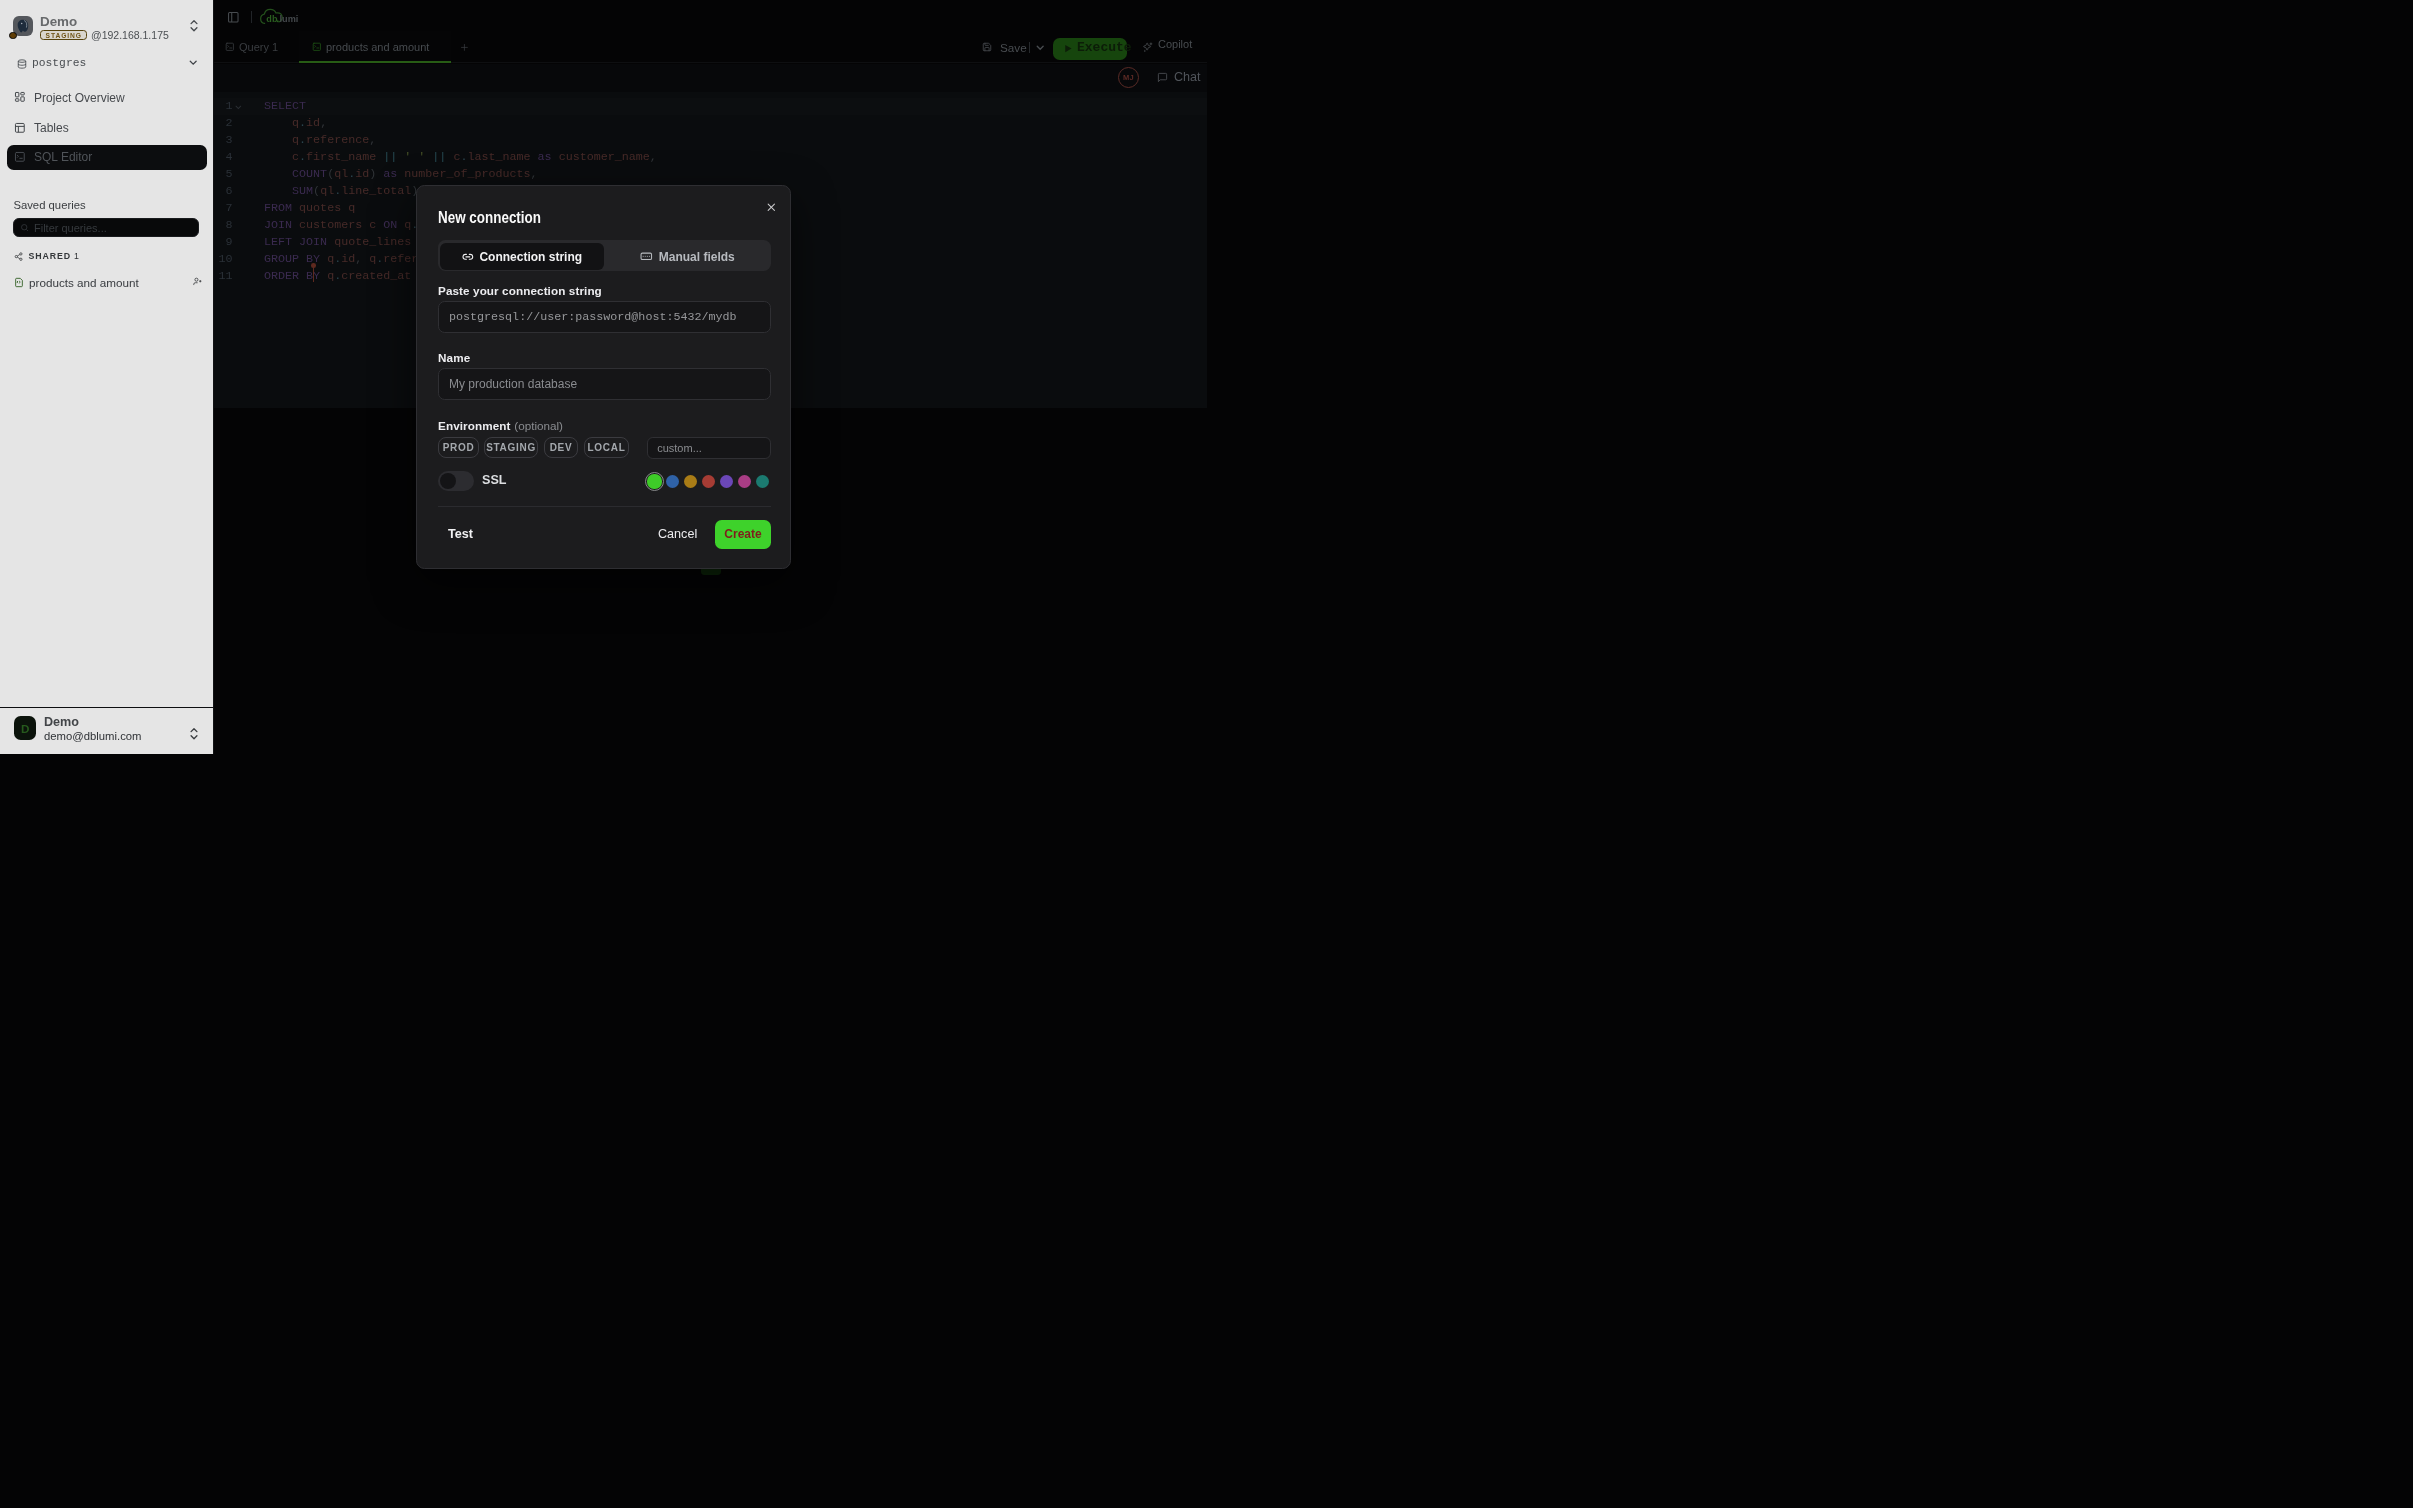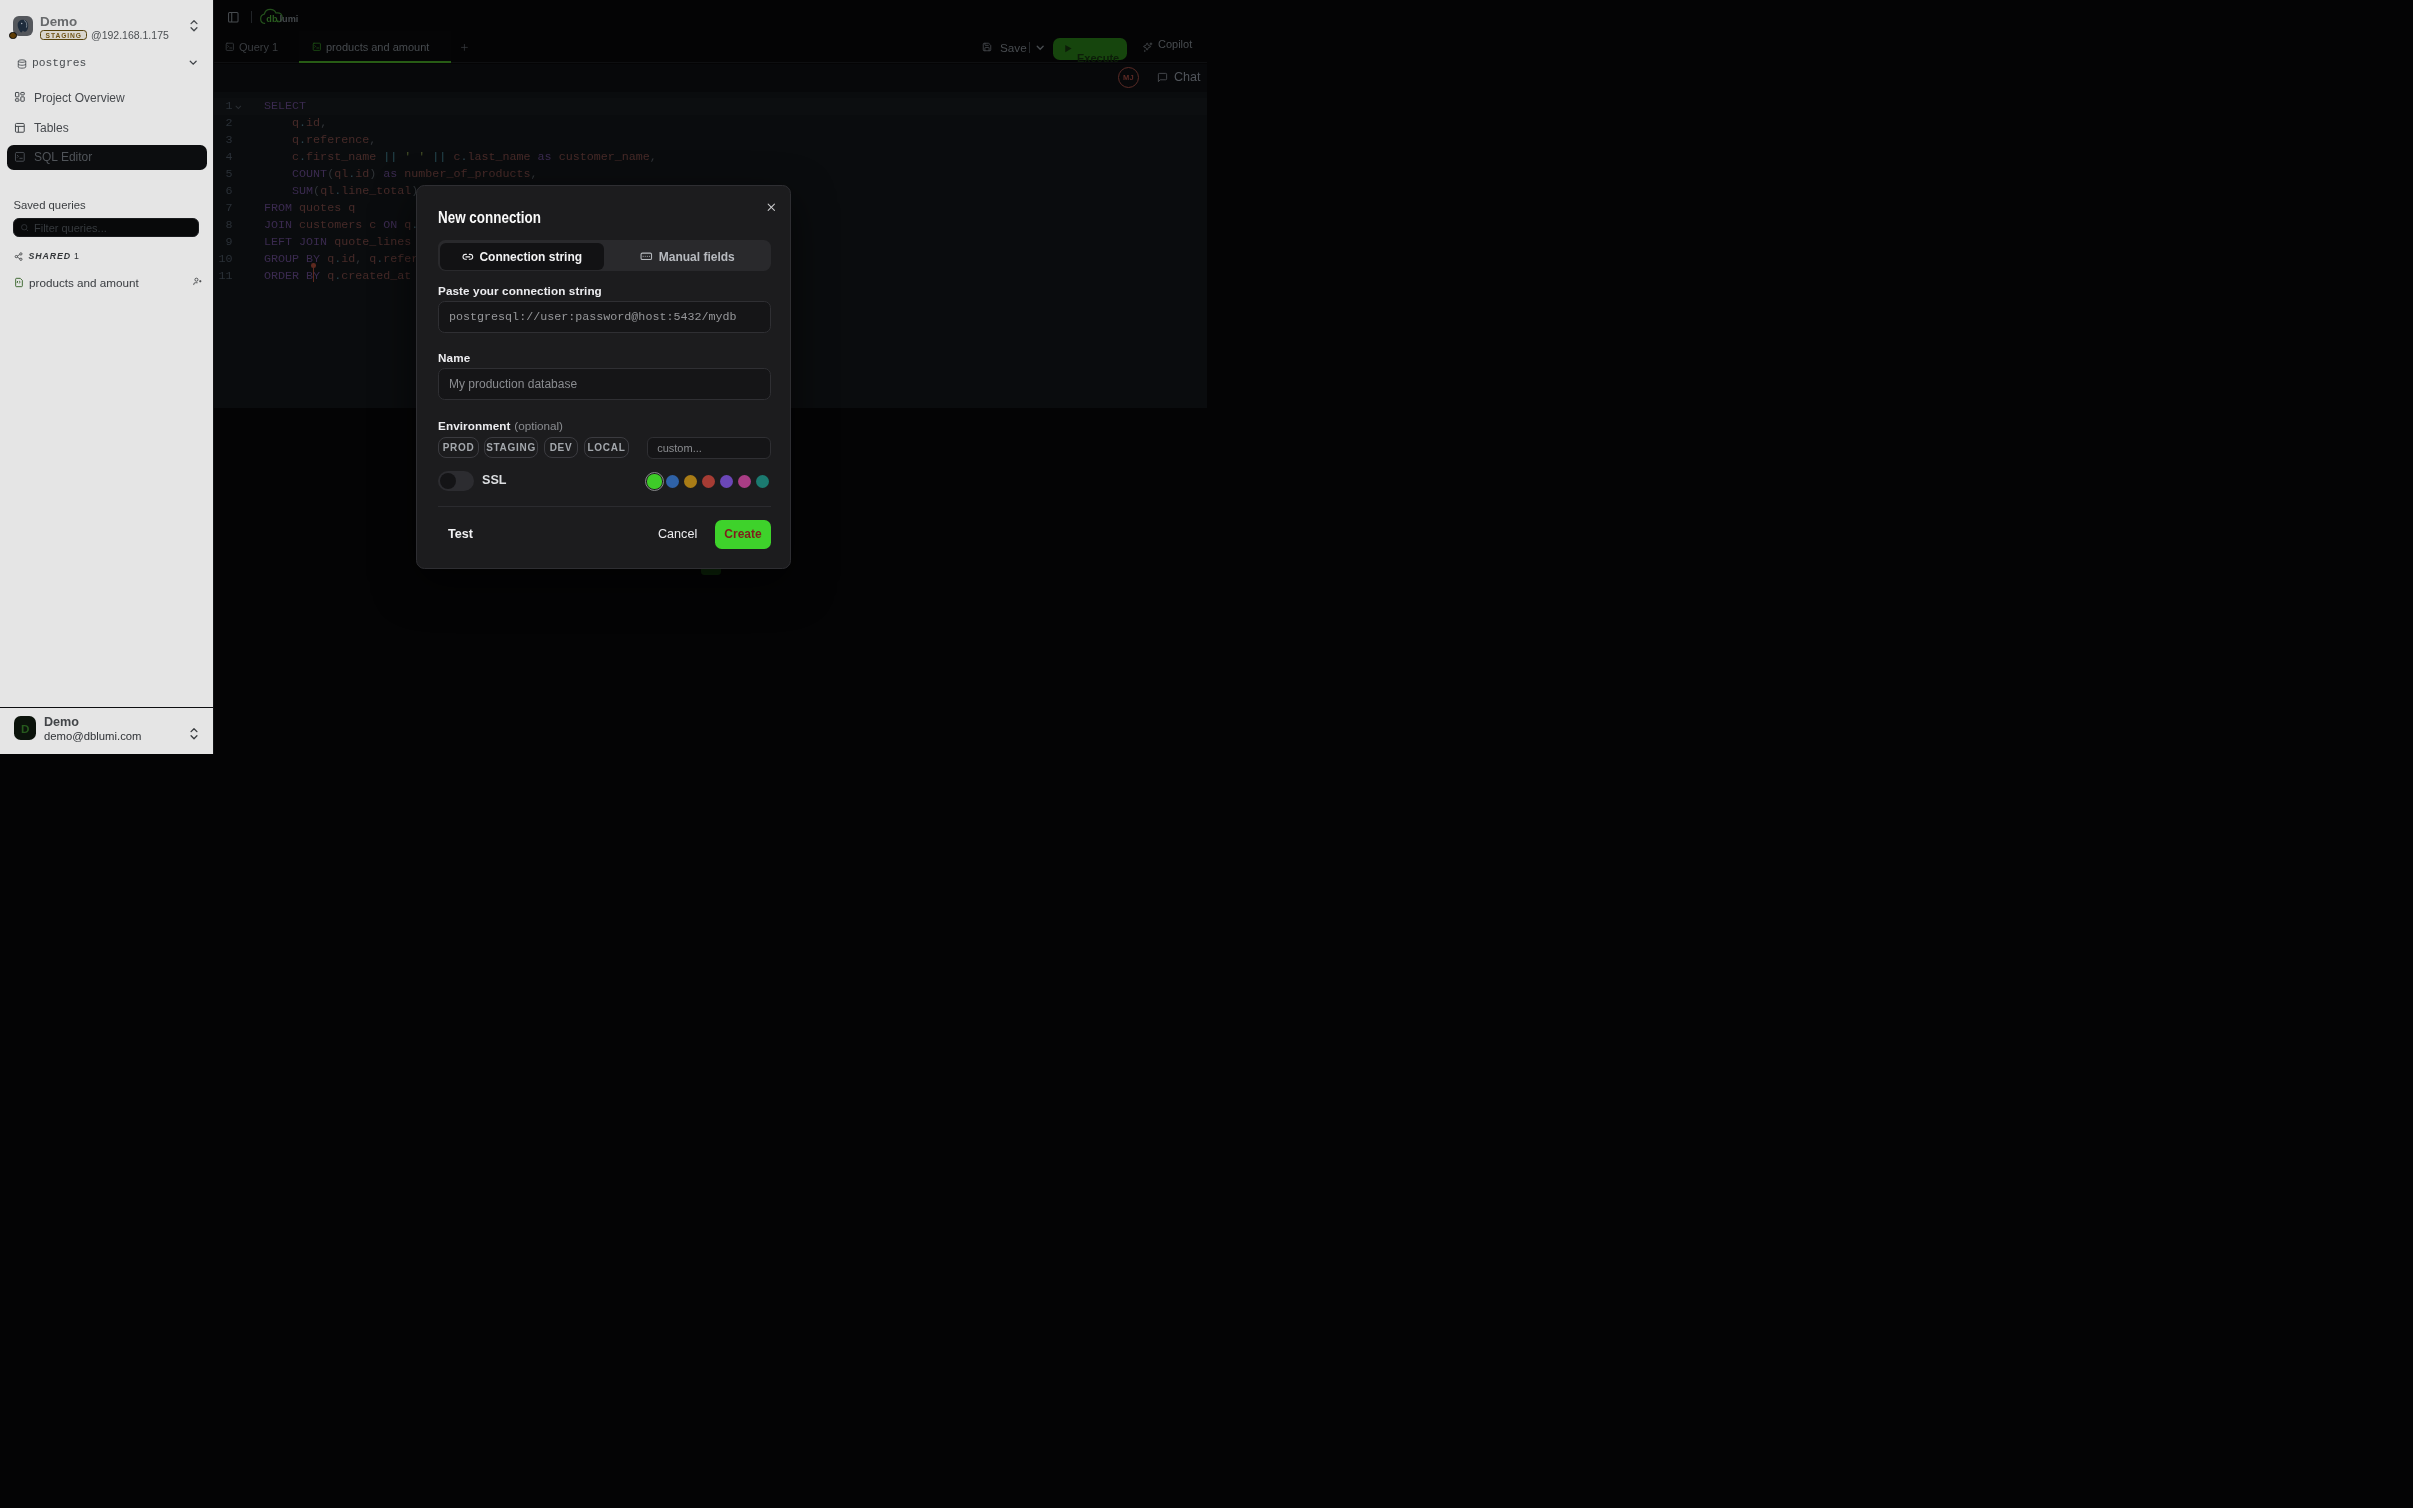--- a/index.html
+++ b/index.html
@@ -104,21 +104,21 @@
 
     <div class="abs" style="left:14.2px;top:252px;">
       <svg width="9.2" height="9.2" viewBox="0 0 24 24" fill="none" stroke="#34373a" stroke-width="2">
         <circle cx="18" cy="5" r="3"></circle>
           <circle cx="6" cy="12" r="3"></circle>
           <circle cx="18" cy="19" r="3"></circle>
         <path d="m8.6 13.5 6.8 4"></path>
           <path d="m15.4 6.5-6.8 4"></path>
       </svg>
     </div>
-    <div class="abs" style="left:28.5px;top:251px;font-size:8.8px;font-weight:700;letter-spacing:0.9px;color:#34373a;font-style:italic;">SHARED</div>
+    <div class="abs" style="left:28.5px;top:251px;font-size:8.8px;font-weight:700;letter-spacing:0.9px;color:#34373a;">SHARED</div>
     <div class="abs" style="left:74px;top:251px;font-size:8.8px;color:#2f3235;">1</div>
 
     <svg class="abs" style="left:14px;top:277px;" width="10" height="11" viewBox="0 0 24 24" fill="none" stroke="#235414" stroke-width="2" stroke-linecap="round" stroke-linejoin="round">
       <path d="M14 2H6a2 2 0 0 0-2 2v16a2 2 0 0 0 2 2h12a2 2 0 0 0 2-2V8z"></path>
       <path d="m9 13-2-2 2-2"></path>
         <path d="m13 9 2 2-2 2"></path>
     </svg>
     <div class="abs" style="left:29px;top:276px;font-size:11.7px;color:#393c40;">products and amount</div>
     <svg class="abs" style="left:193px;top:277px;" width="9.2" height="9.2" viewBox="0 0 24 24" fill="none" stroke="#2c2f32" stroke-width="2">
       <circle cx="9" cy="7" r="4"></circle>
@@ -182,21 +182,21 @@
       </svg>
       <div class="abs" style="left:786px;top:10px;font-size:11.7px;color:#484c50;">Save</div>
       <div class="abs" style="left:815px;top:11.3px;width:0.8px;height:11px;background:#25282b;"></div>
       <svg class="abs" style="left:822px;top:13.7px;" width="8.4" height="5.9" viewBox="0 0 10 7" fill="none" stroke="#484c50" stroke-width="1.6" stroke-linecap="round">
         <path d="M1.5 1.5 5 5l3.5-3.5"></path>
       </svg>
       <div class="abs" style="left:839px;top:6.5px;width:74px;height:22px;border-radius:6.7px;background:#16450d;">
         <svg class="abs" style="left:11px;top:6.4px;" width="8.4" height="9.2" viewBox="0 0 10 11">
             <path d="M1.5 1.2v8.6L9 5.5z" fill="#0c1d08"></path>
           </svg>
-        <div class="abs" style="left:24px;top:14px;font-size:11px;font-weight:600;color:#0c1d08;">Execute</div>
+        <div class="abs" style="left:24px;top:2px;font-size:13px;font-weight:600;color:#0c1d08;font-family:Liberation Mono, monospace;">Execute</div>
       </div>
       <svg class="abs" style="left:928px;top:10.5px;" width="11.3" height="11.3" viewBox="0 0 24 24" fill="none" stroke="#484c50" stroke-width="1.8" stroke-linecap="round" stroke-linejoin="round">
         <path d="M9.9 2.9a1 1 0 0 1 1.9 0l1.3 3.9a1 1 0 0 0 .6.6l3.9 1.3a1 1 0 0 1 0 1.9l-3.9 1.3a1 1 0 0 0-.6.6l-1.3 3.9a1 1 0 0 1-1.9 0l-1.3-3.9a1 1 0 0 0-.6-.6L4.1 10.6a1 1 0 0 1 0-1.9L8 7.4a1 1 0 0 0 .6-.6z"></path>
         <path d="M19 2v4"></path>
           <path d="M17 4h4"></path>
           <path d="M6 17.5v3"></path>
       </svg>
       <div class="abs" style="left:944px;top:7px;font-size:11px;color:#484c50;">Copilot</div>
     </div>
 

